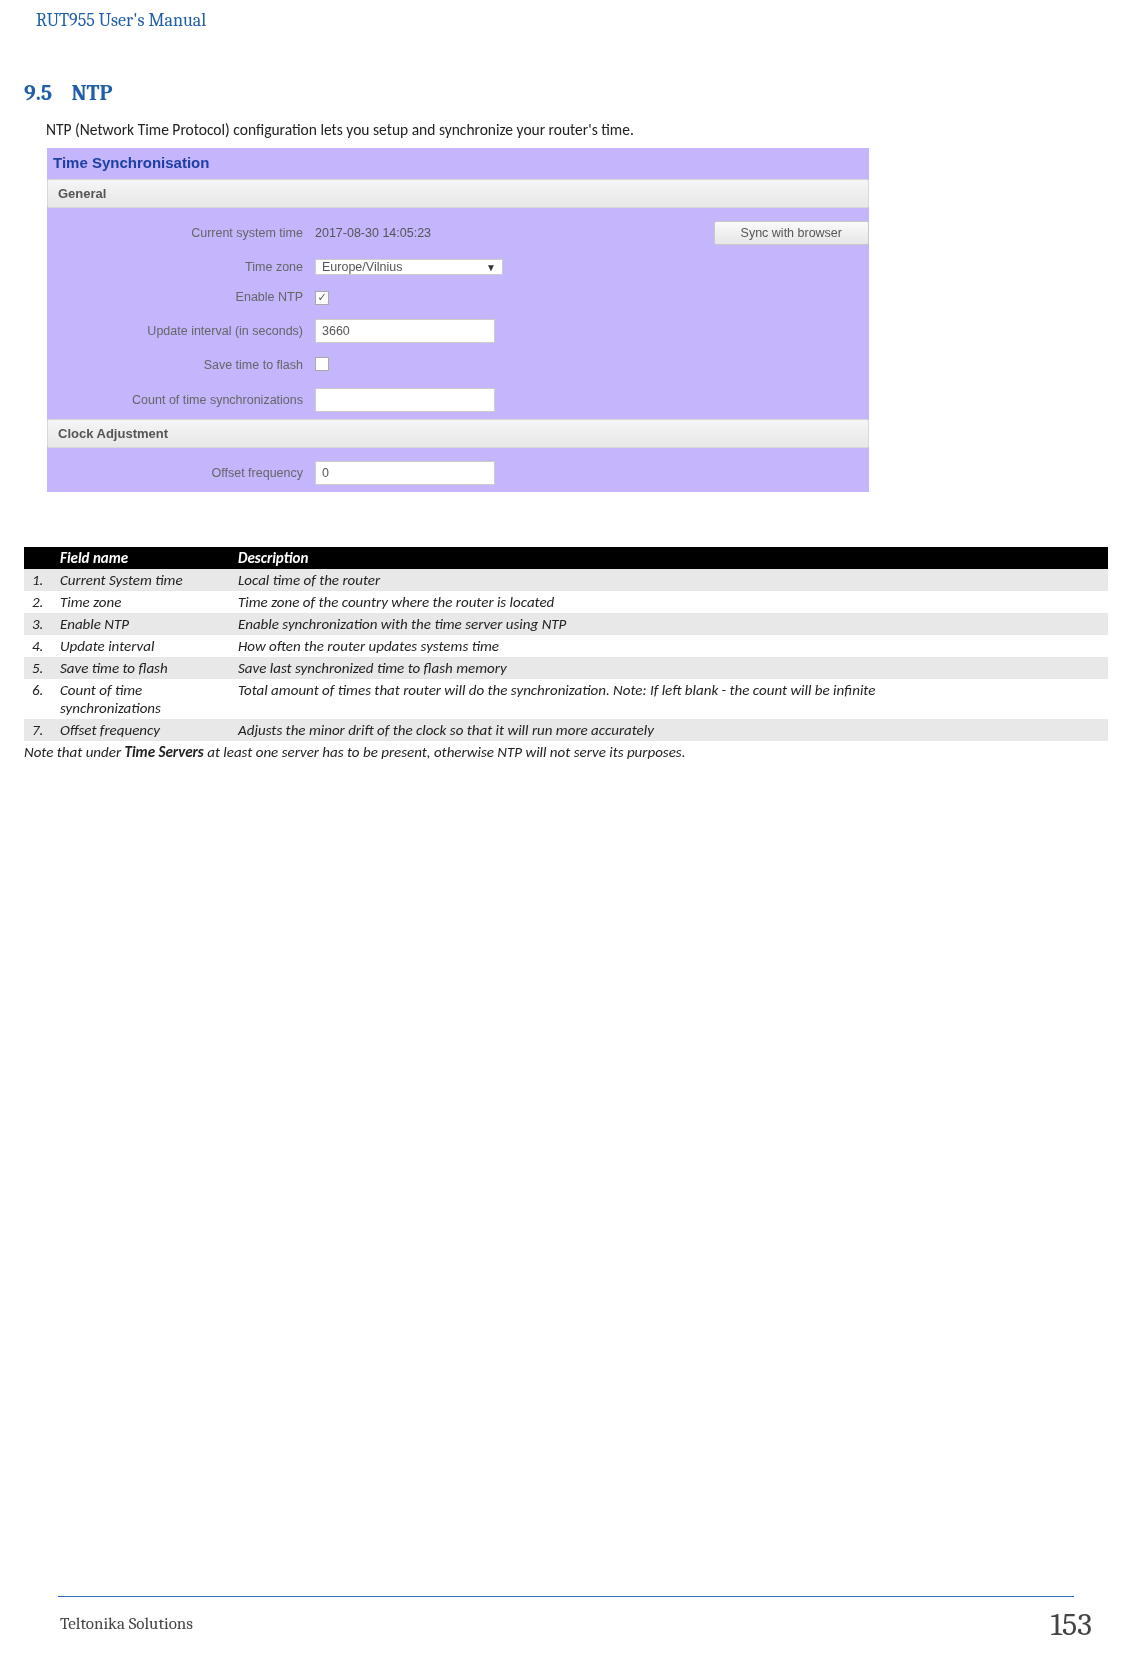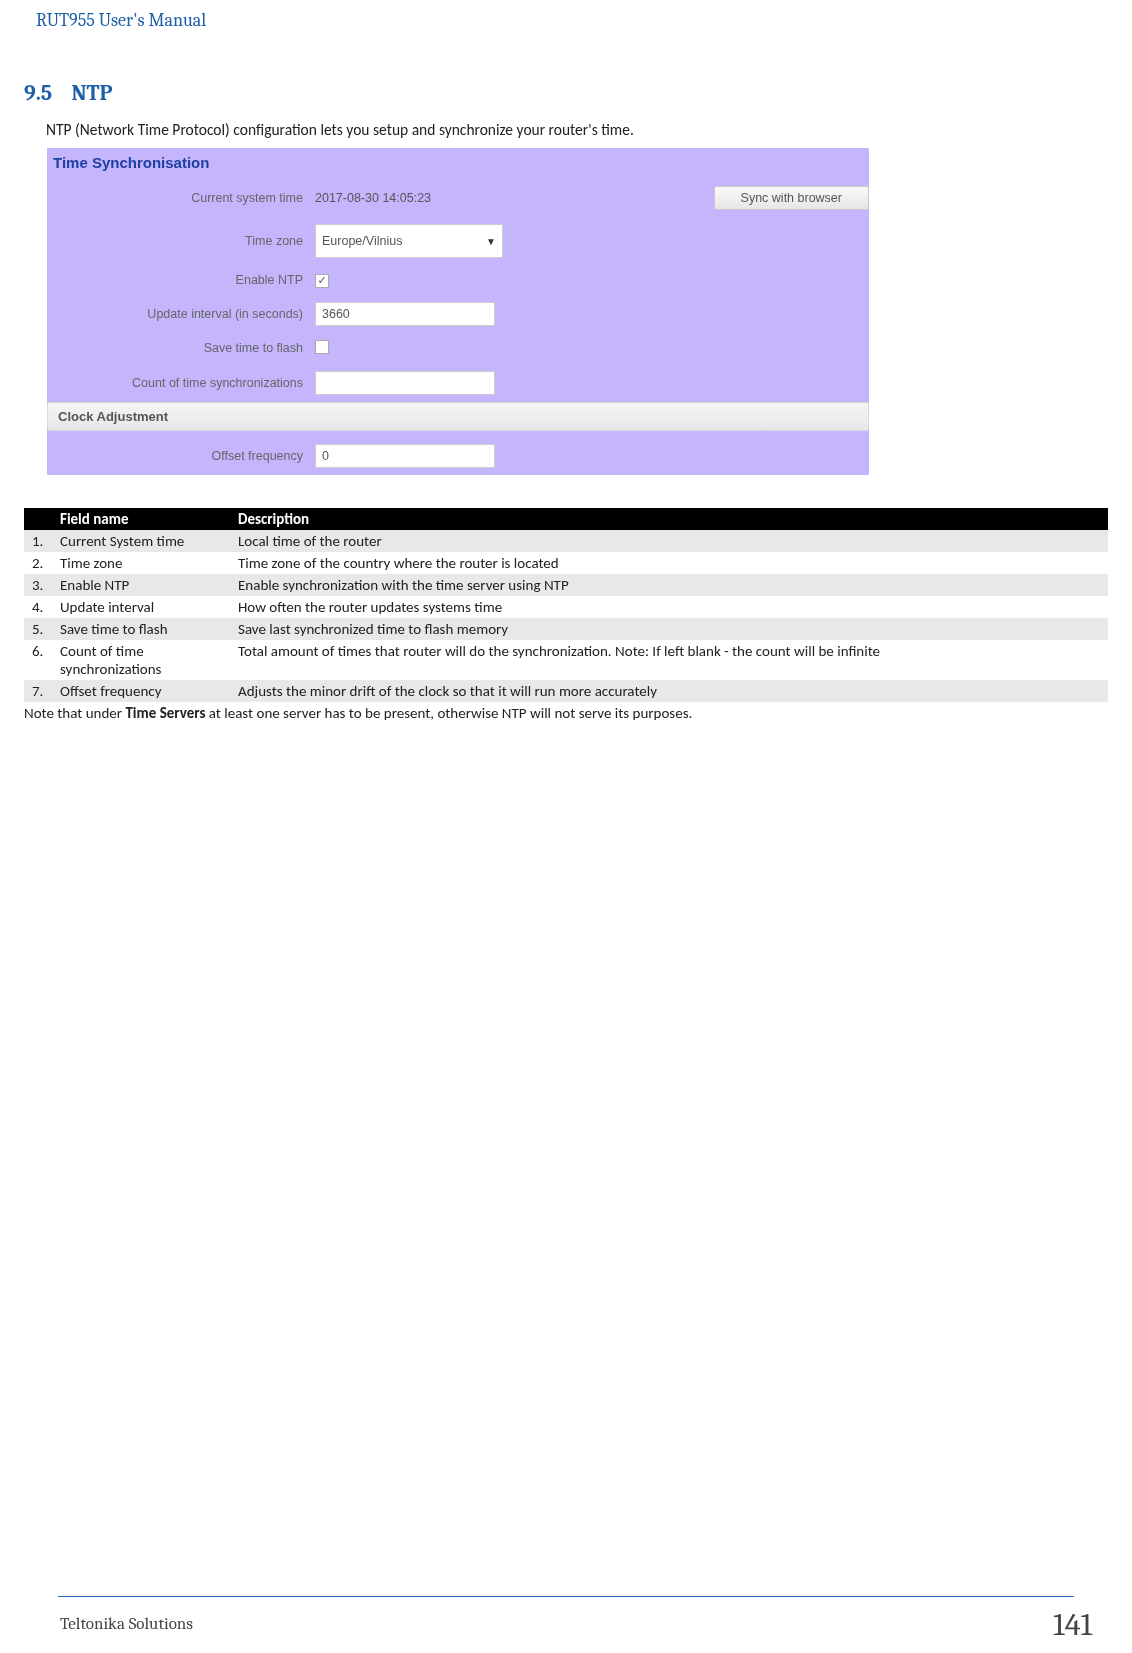--- a/index.html
+++ b/index.html
@@ -96,21 +96,21 @@
     color: #555;
     height: 24px;
     width: 180px;
   }
   .sel {
     border: 1px solid #ccc;
     background: #fff;
     padding: 3px 6px;
     font-size: 12.5px;
     color: #555;
-    height: 34px;
+    height: 16px;
     width: 188px;
     position: relative;
     display: flex;
     align-items: center;
     justify-content: space-between;
   }
   .sel .caret {
     font-size: 10px;
     color: #333;
   }
@@ -135,21 +135,22 @@
   }
   .sync-btn {
     margin-left: auto;
   }
   .save-wrap {
     display: flex;
     justify-content: flex-end;
     padding: 12px 6px 6px 0;
   }
   .table-wrap {
-    margin-top: 32px;
+    margin-top: 54px;
+    font-style: italic;
   }
   table.fields {
     width: 100%;
     border-collapse: collapse;
     font-size: 15px;
   }
   table.fields th {
     background: #000;
     color: #fff;
     text-align: left;
@@ -202,20 +203,21 @@
   <div>
     <span class="sec-num">9.5</span>
     <span class="sec-title">NTP</span>
   </div>
 
   <p class="intro">NTP (Network Time Protocol) configuration lets you setup and synchronize your router's time.</p>
 
   <div class="screenshot">
     <div class="shot-title">Time Synchronisation</div>
 
+    <div class="sect-head">General</div>
 
     <div class="form-row">
       <div class="lbl">Current system time</div>
       <div class="ctl txtval">2017-08-30 14:05:23</div>
       <div class="btn sync-btn">Sync with browser</div>
     </div>
 
     <div class="form-row">
       <div class="lbl">Time zone</div>
       <div class="ctl sel">
@@ -310,13 +312,13 @@
       </table>
     <p class="note">
       <span>Note that under </span><b>Time Servers</b><span> at least one server has to be present, otherwise NTP will not serve its purposes.</span>
     </p>
   </div>
 
 </div>
 
 <div class="footer-bar"></div>
 <div class="footer-left">Teltonika Solutions</div>
-<div class="footer-right">141</div>
+<div class="footer-right">153</div>
 
 </body></html>

